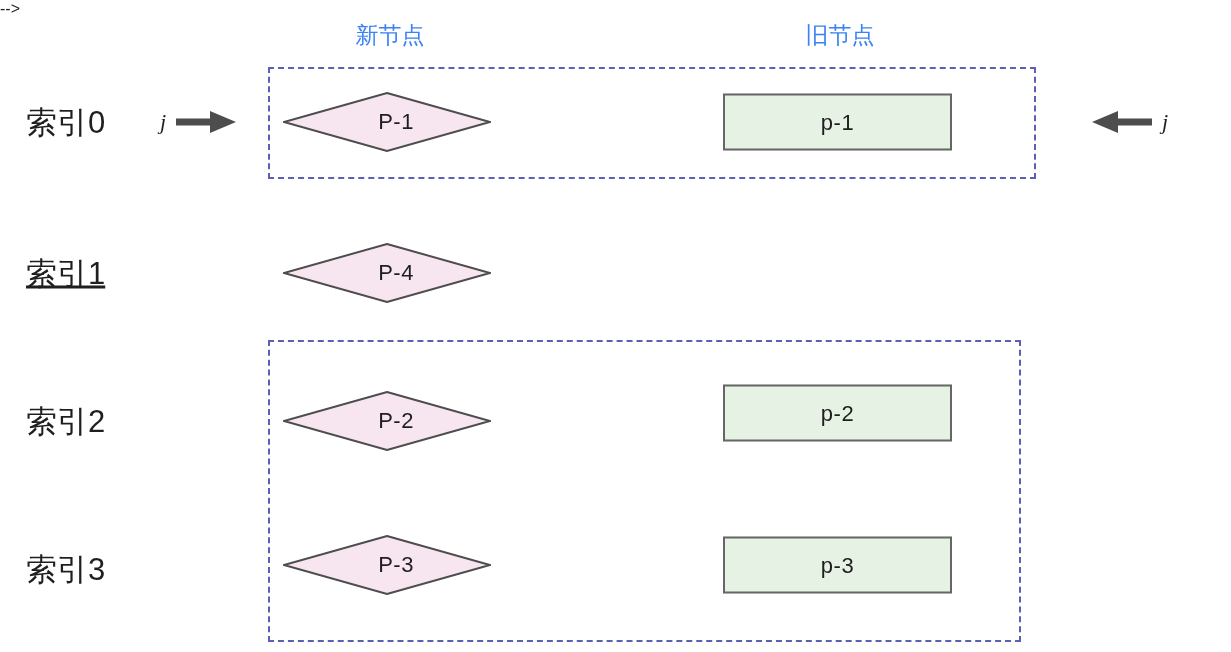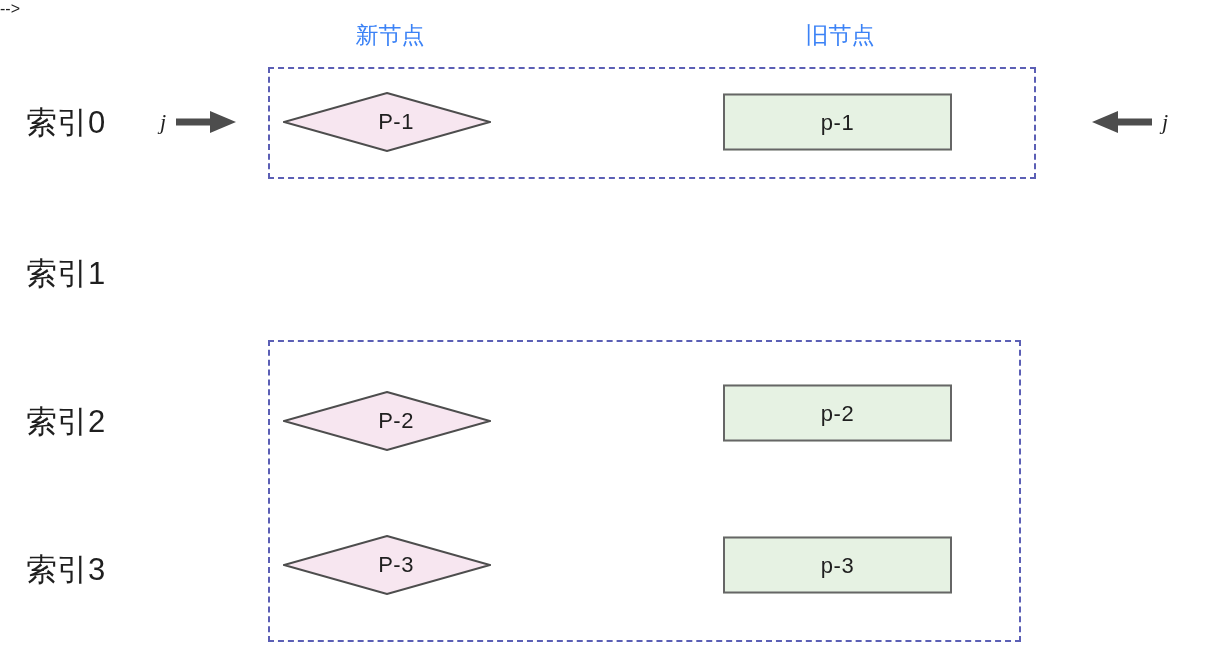--- a/index.html
+++ b/index.html
@@ -37,21 +37,21 @@
     position: absolute;
     left: 18px;
     font-size: 31px;
     line-height: 1;
     color: #1f1f1f;
     white-space: nowrap;
     transform: translateY(-50%);
     margin-left: 8px;
   }
   #row-label-0 { top: 122px; }
-  #row-label-1 { top: 273px; }
+  #row-label-1 { top: 273px; text-decoration: underline; }
   #row-label-2 { top: 421px; text-align: center; }
   #row-label-3 { top: 569px; }
 
   
   .group-box {
     position: absolute;
     border: 2px dashed #5b5fb5;
     box-sizing: border-box;
     background: transparent;
   }
@@ -161,20 +161,26 @@
   <div class="row-label" id="row-label-3">索引3</div>
 
   
   <div class="diamond-wrap" id="diamond-p1">
     <svg width="208" height="60" viewBox="0 0 208 60">
       <polygon points="104,1 207,30 104,59 1,30" fill="#f7e6f0" stroke="#4d4d4d" stroke-width="2" stroke-linejoin="miter"></polygon>
     </svg>
     <span class="diamond-label">P-1</span>
   </div>
 
+  <div class="diamond-wrap" id="diamond-p4">
+    <svg width="208" height="60" viewBox="0 0 208 60">
+      <polygon points="104,1 207,30 104,59 1,30" fill="#f7e6f0" stroke="#4d4d4d" stroke-width="2" stroke-linejoin="miter"></polygon>
+    </svg>
+    <span class="diamond-label">P-4</span>
+  </div>
 
   <div class="diamond-wrap" id="diamond-p2">
     <svg width="208" height="60" viewBox="0 0 208 60">
       <polygon points="104,1 207,30 104,59 1,30" fill="#f7e6f0" stroke="#4d4d4d" stroke-width="2" stroke-linejoin="miter"></polygon>
     </svg>
     <span class="diamond-label">P-2</span>
   </div>
 
   <div class="diamond-wrap" id="diamond-p3">
     <svg width="208" height="60" viewBox="0 0 208 60">

